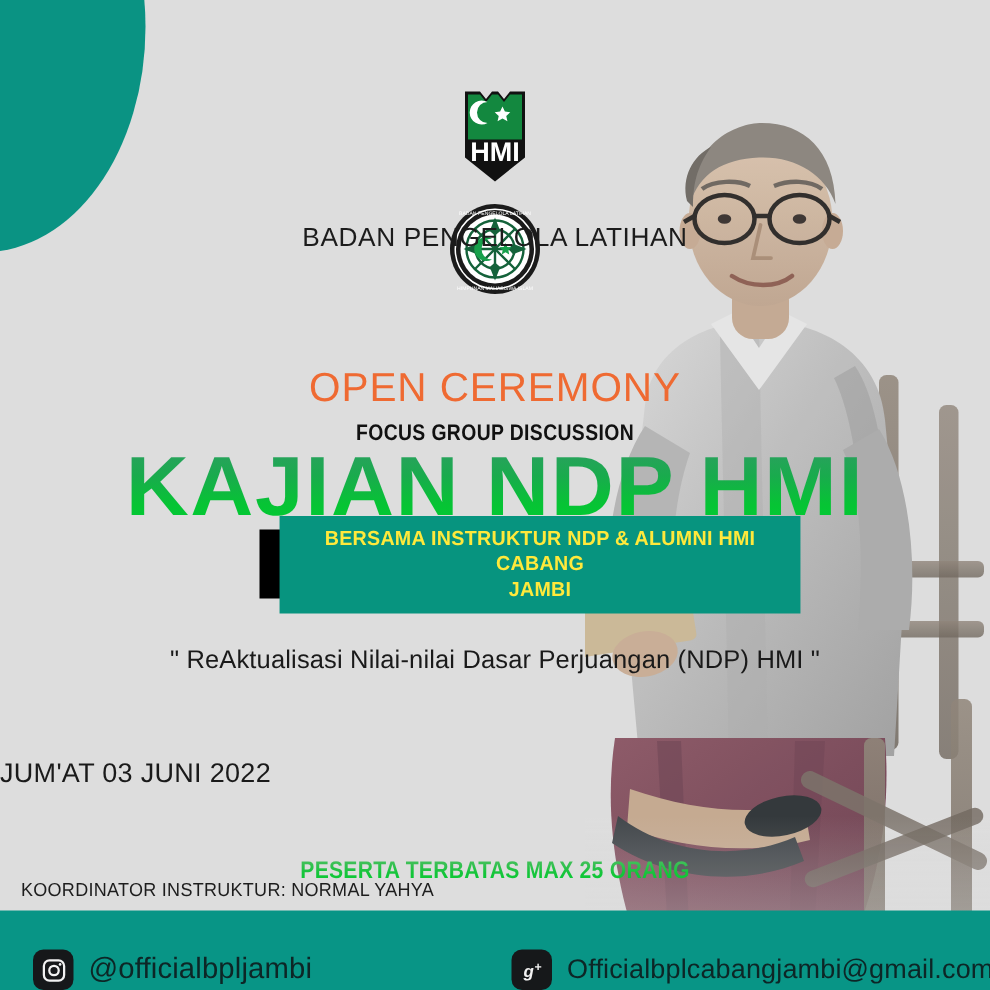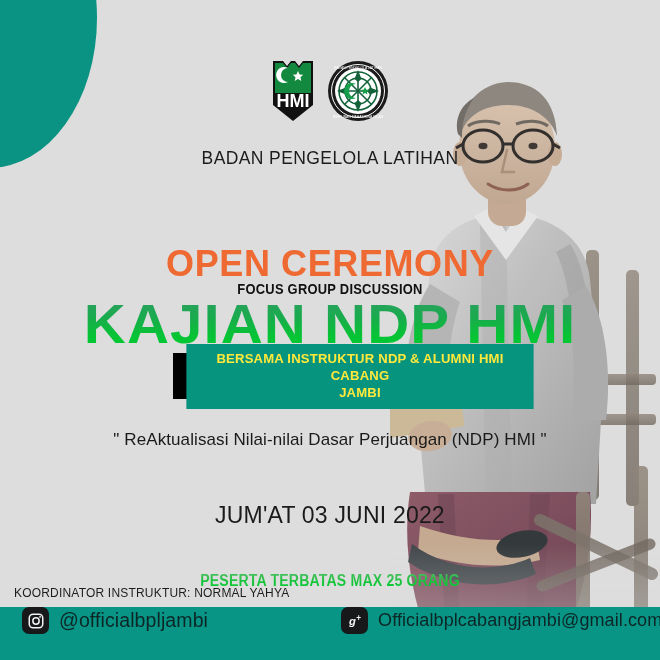--- a/index.html
+++ b/index.html
@@ -36,20 +36,21 @@
   }
   .portrait svg{display:block;width:100%;height:100%;}
 
   
   .logos{
     position:absolute;
     left:0; right:0; top:59px;
     display:flex;justify-content:center;align-items:center;
     gap:12px;
     z-index:5;
+    flex-direction:column;
   }
   .logo-hmi{width:44px;height:64px;}
   .logo-bpl{width:62px;height:62px;}
   .logos svg{display:block;width:100%;height:100%;}
 
   
   .org{
     position:absolute;left:0;right:0;top:146px;
     text-align:center;z-index:5;
     color:#1c1c1c;
@@ -58,22 +59,22 @@
     line-height:24px;
     font-weight:400;
   }
   .org div{white-space:nowrap;}
 
   
   .open-ceremony{
     position:absolute;left:0;right:0;top:243px;
     text-align:center;z-index:5;
     color:#ef6a32;
-    font-size:36px;
-    font-weight:700;
+    font-size:27px;
+    font-weight:400;
     letter-spacing:.6px;
   }
   .fgd{
     position:absolute;left:0;right:0;top:280px;
     text-align:center;z-index:5;
     color:#111;
     font-size:15px;
     font-weight:bold;
     letter-spacing:.3px;
     transform:scaleX(.86);
@@ -127,23 +128,23 @@
     text-align:center;z-index:5;
     color:#1a1a1a;
     font-size:17px;
     font-weight:400;
     letter-spacing:.1px;
   }
 
   
   .details{
     position:absolute;left:0;right:0;top:502px;
-    text-align:center;z-index:5;
+    z-index:5;
     color:#1a1a1a;
-    font-size:23px;
+    font-size:18px;
     line-height:26px;
     letter-spacing:.2px;
   }
   .details div{white-space:nowrap;}
   .limit{
     position:absolute;left:0;right:0;top:572px;
     text-align:center;z-index:5;
     font-size:16px;
     font-weight:bold;
     letter-spacing:.2px;
@@ -163,21 +164,21 @@
     transform:scaleX(.96);
     transform-origin:left center;
   }
 
   
   .footer{
     position:absolute;left:0;right:0;bottom:0;
     height:53px;
     background:#089586;
     z-index:7;
-    display:flex;align-items:flex-start;
+    display:flex;align-items:flex-end;
   }
   .social{
     display:flex;align-items:center;gap:10px;
     color:#0f2a2a;
     font-size:19px;
   }
   .social.ig{margin-left:22px;}
   .social.gp{margin-left:133px;}
   .badge{
     width:27px;height:27px;border-radius:7px;

